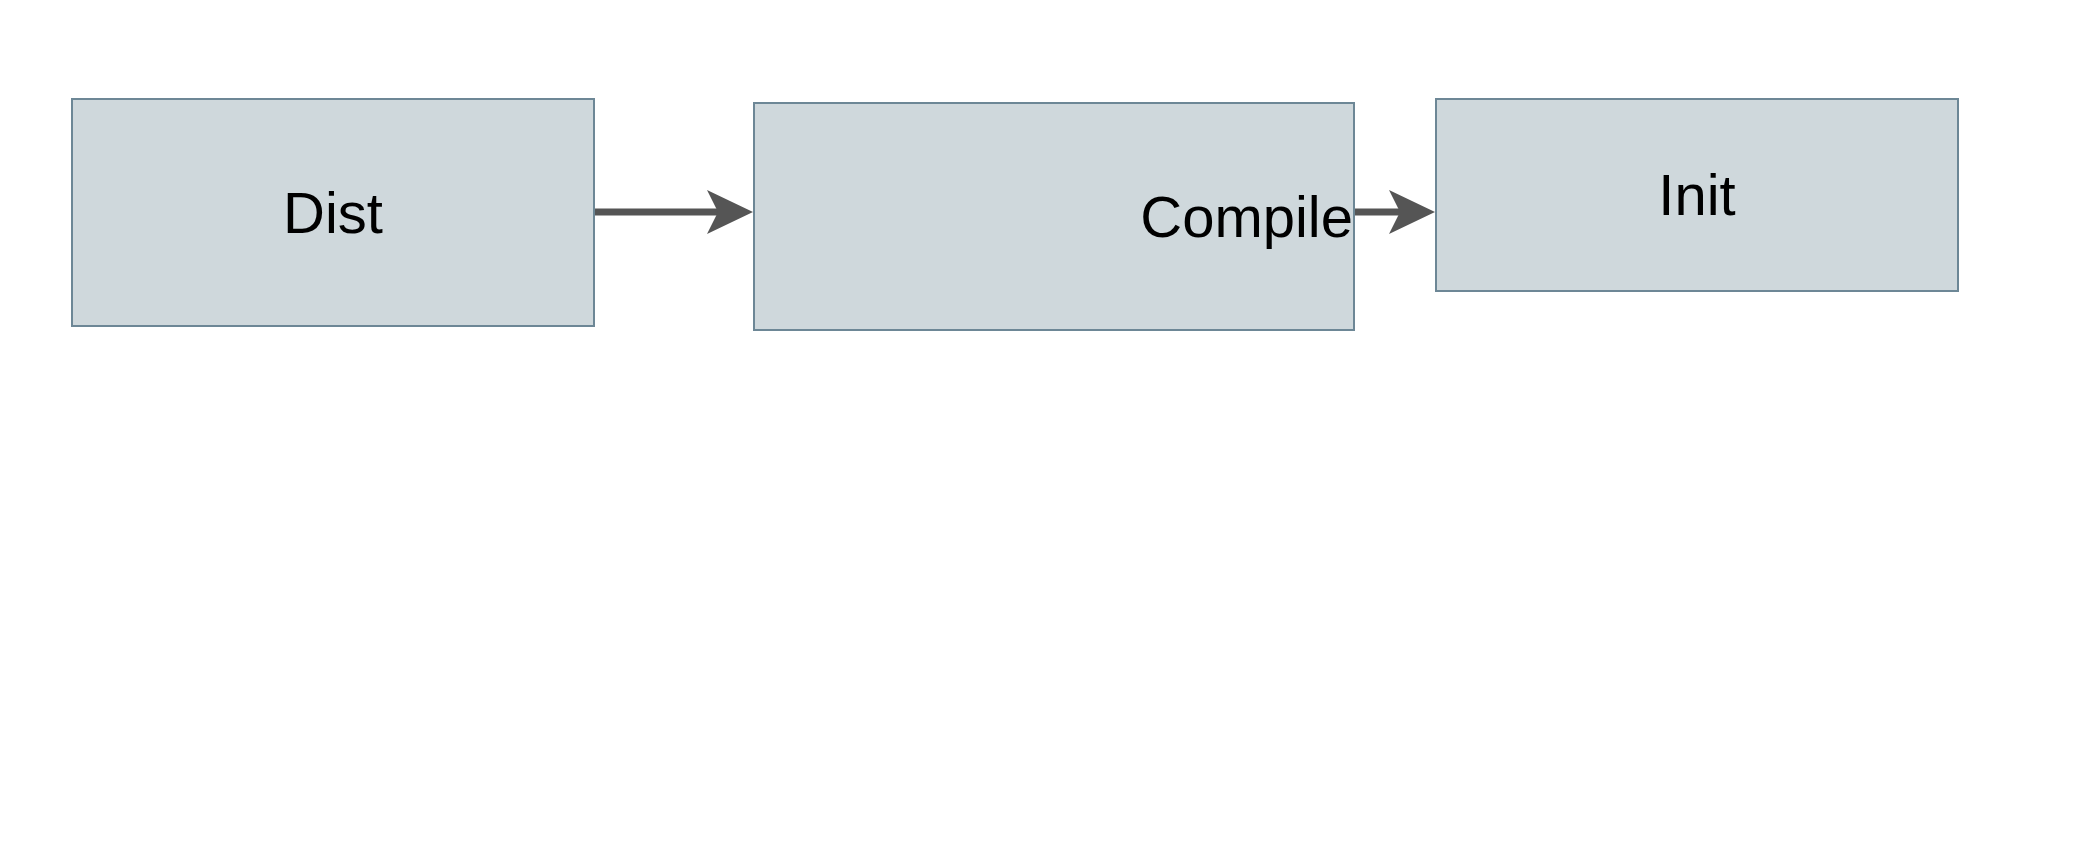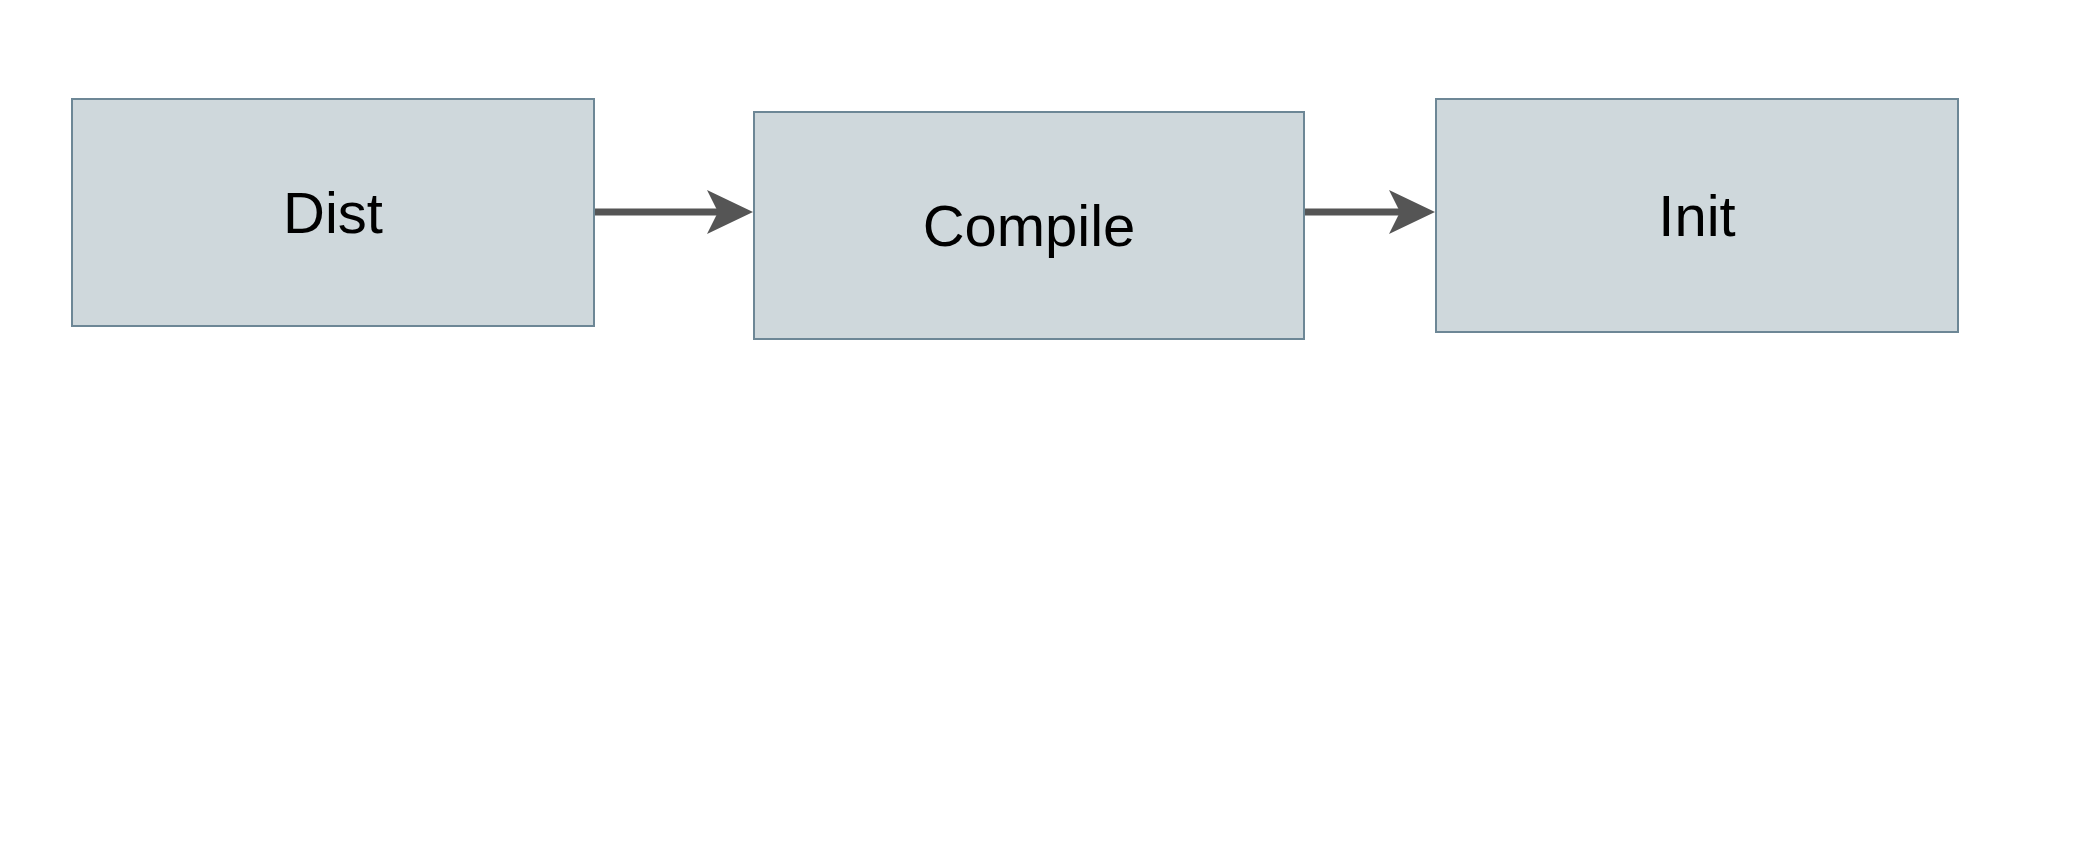--- a/index.html
+++ b/index.html
@@ -71,22 +71,22 @@
     <g>
       <line class="edge-line" x1="1277" y1="212" x2="1415" y2="212"></line>
       <path class="edge-head" d="M 1435 212 L 1389 190 L 1400 212 L 1389 234 Z"></path>
     </g>
   </svg>
 
   <div class="node" id="node-dist" style="left:71px; top:98px; width:524px; height:229px;">
     <span class="node-label">Dist</span>
   </div>
 
-  <div class="node" id="node-compile" style="left:753px; top:111px; width:552px; height:229px;">
+  <div class="node" id="node-compile" style="left:753px; top:102px; width:602px; height:229px;justify-content:flex-end;">
     <span class="node-label">Compile</span>
   </div>
 
-  <div class="node" id="node-init" style="left:1435px; top:98px; width:524px; height:235px;">
+  <div class="node" id="node-init" style="left:1435px; top:98px; width:524px; height:194px;">
     <span class="node-label">Init</span>
   </div>
 
 
 </div>
 
 </body></html>

